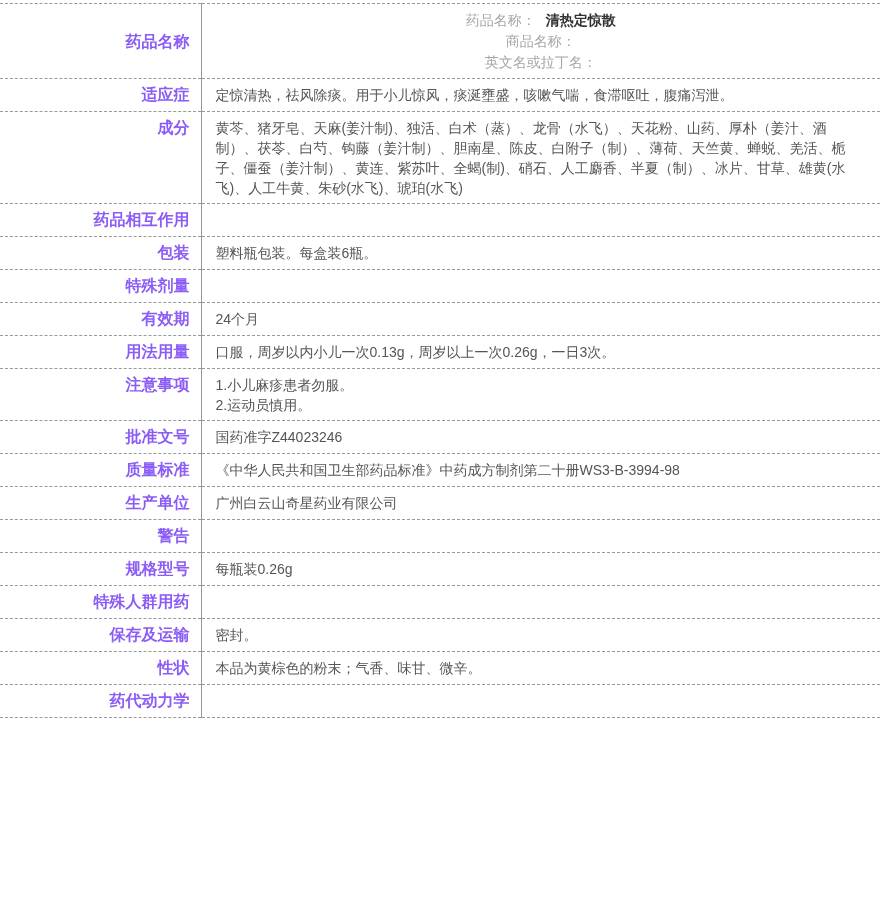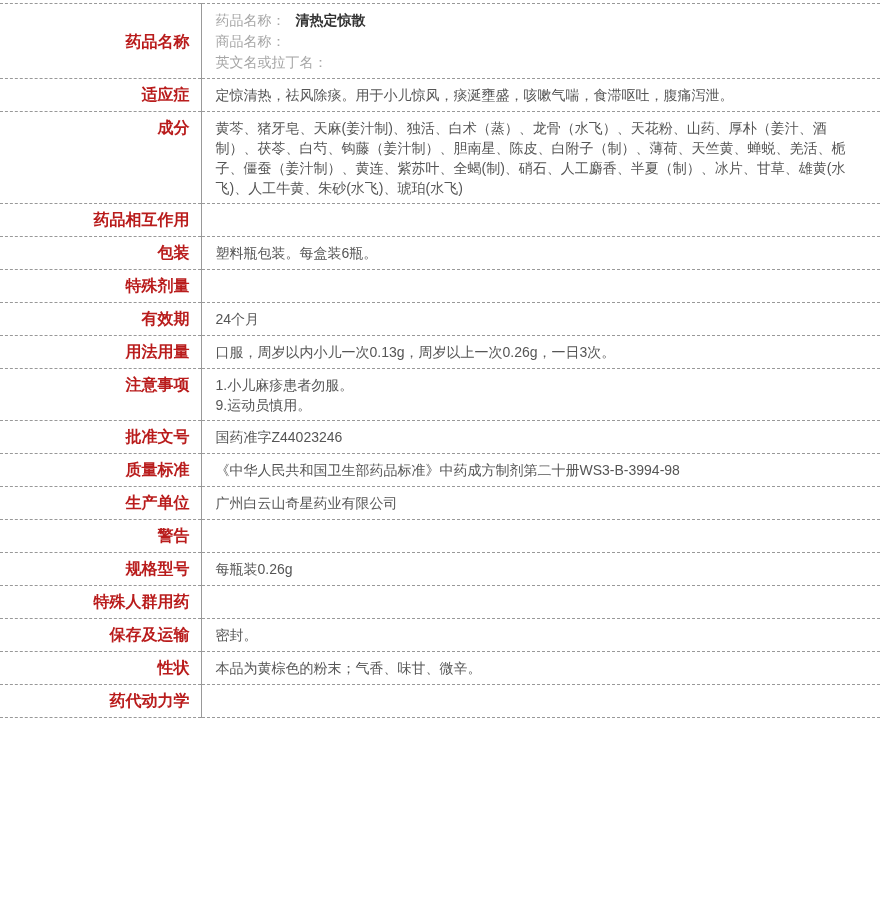--- a/index.html
+++ b/index.html
@@ -9,38 +9,38 @@
   table.drug-table tr{border-top:1px dashed #999;height:33px;}
   table.drug-table{border-bottom:1px dashed #999;}
   th.label-cell{
     width:201px;
     border-right:1px solid #999;
     text-align:right;
     vertical-align:top;
     padding:6px 11px 5px 0;
     font-size:16px;
     font-weight:bold;
-    color:#b91c1c;
+    color:#8b5cf6;
     line-height:20px;
   }
   td.value-cell, td.name-cell{
     vertical-align:top;
     padding:6px 14px 5px 14px;
     font-size:14px;
     color:#555;
     line-height:20px;
   }
   td.value-cell{white-space:pre-line;word-break:break-all;}
   tr.row-name{height:81px;}
   tr.row-indications{height:31px;margin-top:20px;}
   tr.row-ingredients{height:95px;}
   tr.row-precautions{height:49px;}
   tr.row-name th.label-cell{vertical-align:middle;}
   tr.row-name td.name-cell{vertical-align:middle;}
-  .nameline{line-height:21px;}
+  .nameline{line-height:21px;text-align:center;}
   .muted{color:#a6a6a6;}
   .drugname{color:#333;font-weight:bold;margin-left:10px;}
 </style>
 </head>
 <body>
 
 <div class="page">
   <table class="drug-table">
     <colgroup>
         <col style="width:201px">
@@ -88,21 +88,21 @@
     </tr>
 
     <tr>
       <th class="label-cell">用法用量</th>
       <td class="value-cell">口服，周岁以内小儿一次0.13g，周岁以上一次0.26g，一日3次。</td>
     </tr>
 
     <tr class="row-precautions">
       <th class="label-cell">注意事项</th>
       <td class="value-cell">1.小儿麻疹患者勿服。
-9.运动员慎用。</td>
+2.运动员慎用。</td>
     </tr>
 
     <tr>
       <th class="label-cell">批准文号</th>
       <td class="value-cell">国药准字Z44023246</td>
     </tr>
 
     <tr>
       <th class="label-cell">质量标准</th>
       <td class="value-cell">《中华人民共和国卫生部药品标准》中药成方制剂第二十册WS3-B-3994-98</td>

